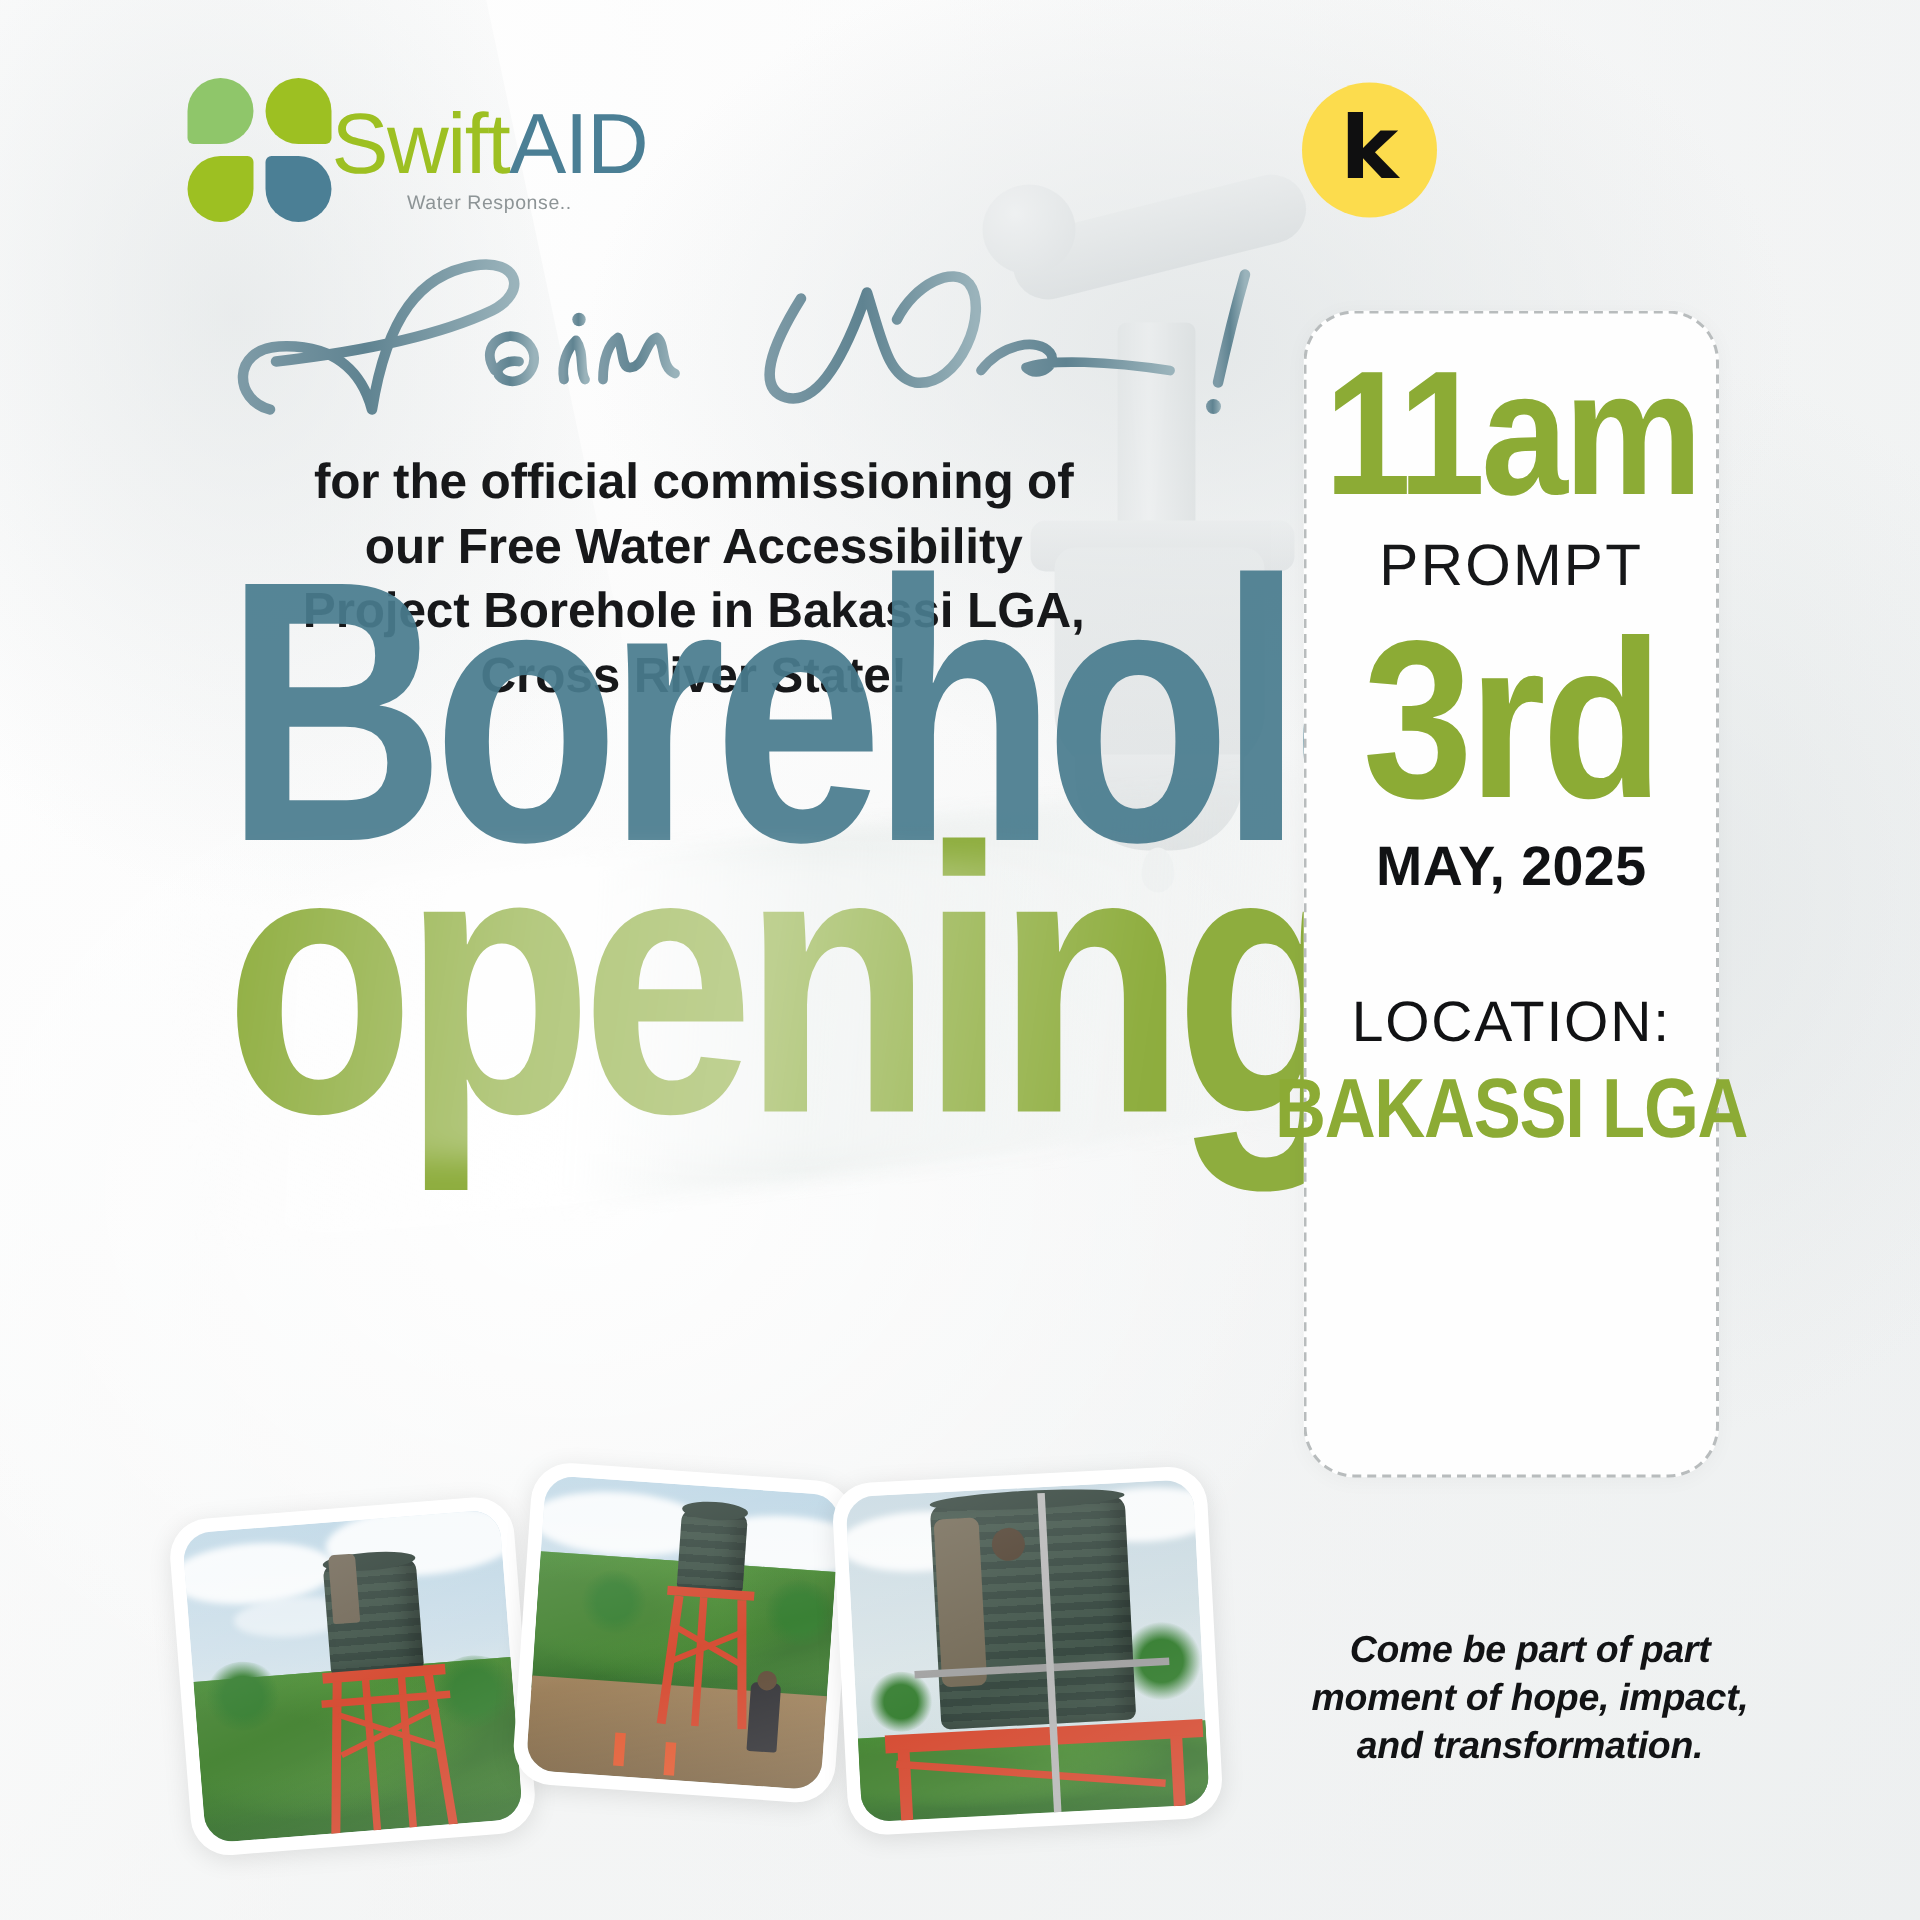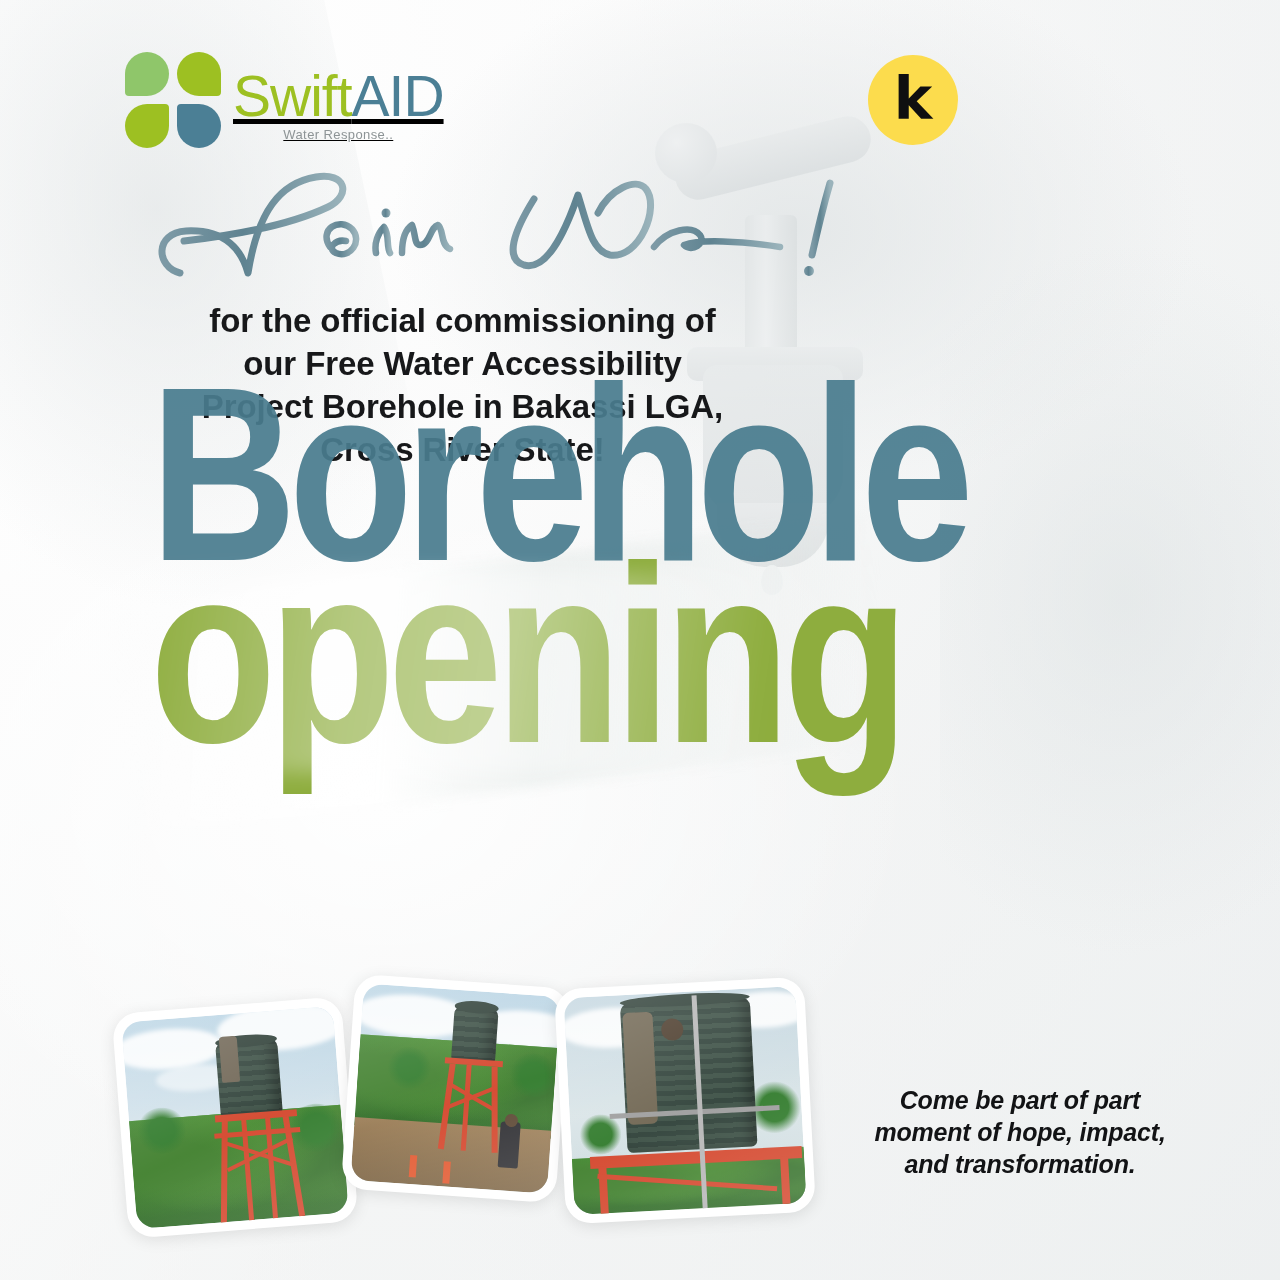--- a/index.html
+++ b/index.html
@@ -81,21 +81,21 @@
   .header { position:absolute; left:0; top:0; width:1280px; height:170px; }
 
   .logo-swift { position:absolute; left:125px; top:52px; display:flex; align-items:flex-start; }
   .logo-mark { position:relative; width:96px; height:96px; flex:none; }
   .leaf { position:absolute; width:44px; height:44px; }
   .leaf.tl { left:0;  top:0;  background:#8fc66a; border-radius:22px 22px 22px 4px; }
   .leaf.tr { left:52px; top:0; background:#9dc022; border-radius:22px 22px 4px 22px; }
   .leaf.bl { left:0;  top:52px; background:#9dc022; border-radius:22px 4px 22px 22px; }
   .leaf.br { left:52px; top:52px; background:#4b7f95; border-radius:4px 22px 22px 22px; }
 
-  .logo-word { margin-left:12px; padding-top:16px;text-decoration:underline; }
+  .logo-word { padding-top:16px; }
   .logo-text { font-size:57px; font-weight:300; letter-spacing:-1px; line-height:1; }
   .logo-text .sw { color:#9dc022; }
   .logo-text .aid { color:#4b7f95; }
   .logo-tag {
     font-size:13px; color:#8d9496; text-align:center;
     margin-top:2px; letter-spacing:.4px;
   }
 
   .partner-label {
     position:absolute; left:487px; top:82px;
@@ -333,20 +333,28 @@
   </div>
 
   <div class="intro">for the official commissioning of our Free Water Accessibility Project Borehole in Bakassi LGA, Cross River State!</div>
 
   <div class="headline">
     <div class="hl-line hl-borehole">Borehole</div>
     <div class="hl-line hl-opening">opening</div>
     <div class="hl-gloss"></div>
   </div>
 
+  <div class="infocard">
+    <div class="card-green-big time">11am</div>
+    <div class="prompt">PROMPT</div>
+    <div class="card-green-big day">3rd</div>
+    <div class="month">MAY, 2025</div>
+    <div class="loc-label">LOCATION:</div>
+    <div class="loc-value">BAKASSI LGA</div>
+  </div>
 
   <div class="photos">
 
     <div class="photo ph1">
       <div class="inner">
         <div class="sky"></div>
         <div class="cloud" style="left:-10px;top:10px;width:110px;height:40px;"></div>
         <div class="cloud" style="left:95px;top:-6px;width:130px;height:46px;"></div>
         <div class="cloud" style="left:30px;top:48px;width:80px;height:26px;opacity:.6;"></div>
         <div class="foliage" style="height:52%;"></div>

